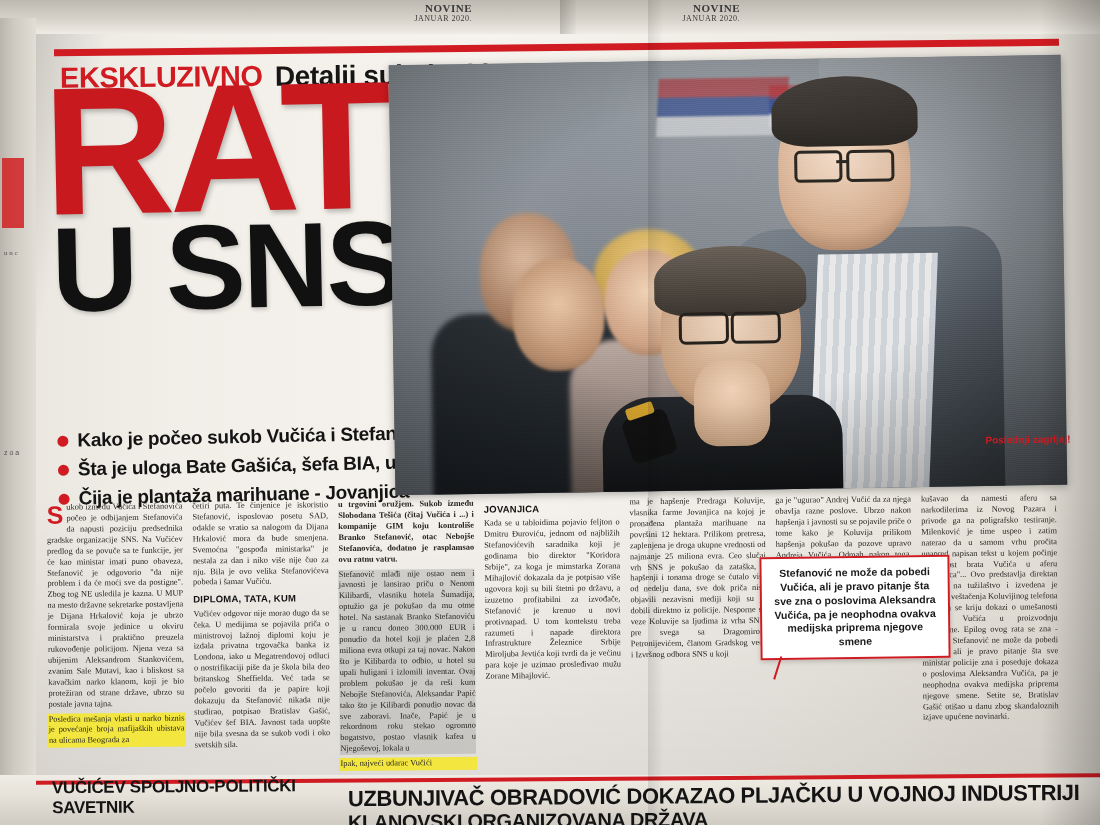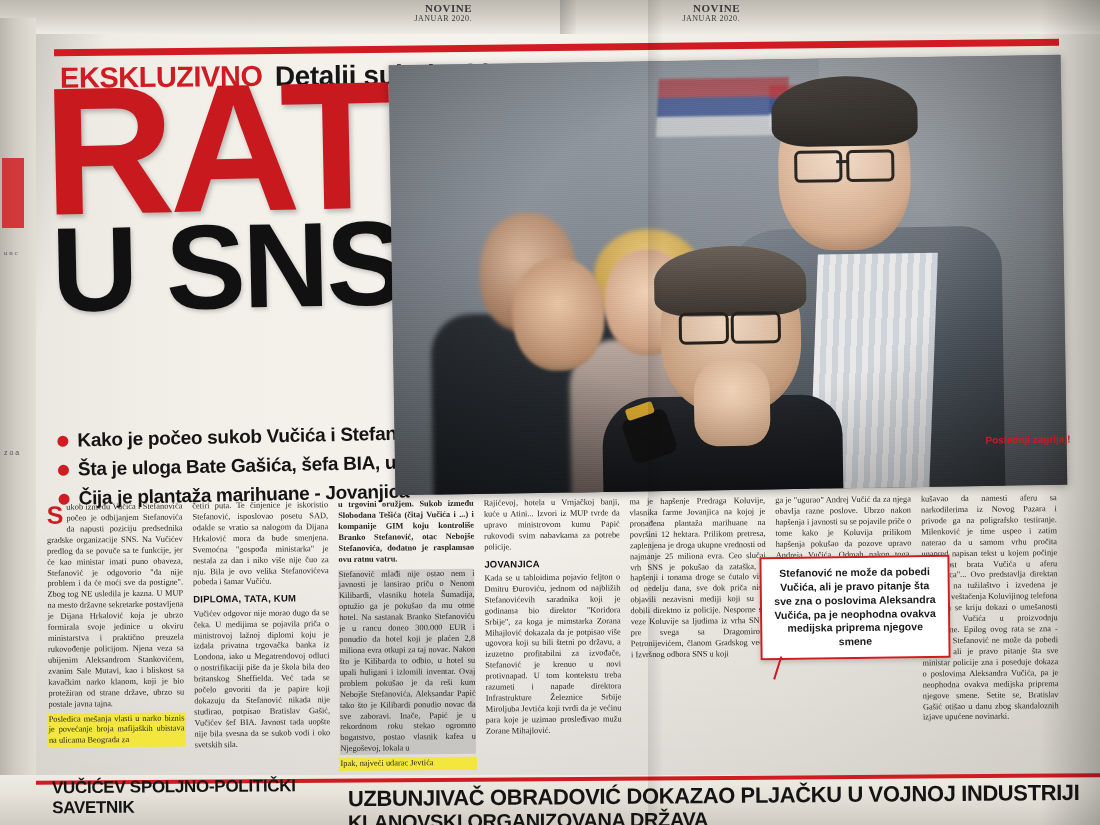--- a/index.html
+++ b/index.html
@@ -493,25 +493,24 @@
 
     <div class="col">
       <p><span>četiri puta. Te činjenice je iskoristio Stefanović, isposlovao posetu SAD, odakle se vratio sa nalogom da Dijana Hrkalović mora da bude smenjena. Svemoćna "gospođa ministarka" je nestala za dan i niko više nije čuo za nju. Bila je ovo velika Stefanovićeva pobeda i šamar Vučiću.</span></p>
       <div class="sub">DIPLOMA, TATA, KUM</div>
       <p><span>Vučićev odgovor nije morao dugo da se čeka. U medijima se pojavila priča o ministrovoj lažnoj diplomi koju je izdala privatna trgovačka banka iz Londona, iako u Megatrendovoj odluci o nostrifikaciji piše da je škola bila deo britanskog Sheffielda. Već tada se počelo govoriti da je papire koji dokazuju da Stefanović nikada nije studirao, potpisao Bratislav Gašić, Vučićev šef BIA. Javnost tada uopšte nije bila svesna da se sukob vodi i oko svetskih sila.</span></p>
     </div>
 
     <div class="col">
       <p class="hl-b"><span>u trgovini oružjem. Sukob između Slobodana Tešića (čitaj Vučića i ...) i kompanije GIM koju kontroliše Branko Stefanović, otac Nebojše Stefanovića, dodatno je rasplamsao ovu ratnu vatru.</span></p>
       <p class="hl-gray"><span>Stefanović mlađi nije ostao nem i javnosti je lansirao priču o Nenom Kilibardi, vlasniku hotela Šumadija, optužio ga je pokušao da mu otme hotel. Na sastanak Branko Stefanoviću je u rancu doneo 300.000 EUR i ponudio da hotel koji je plaćen 2,8 miliona evra otkupi za taj novac. Nakon što je Kilibarda to odbio, u hotel su upali huligani i izlomili inventar. Ovaj problem pokušao je da reši kum Nebojše Stefanovića, Aleksandar Papić tako što je Kilibardi ponudio novac da sve zaboravi. Inače, Papić je u rekordnom roku stekao ogromno bogatstvo, postao vlasnik kafea u Njegoševoj, lokala u</span></p>
-      <p class="hl-y"><span>Ipak, najveći udarac Jevtića</span></p>
-    </div>
-
-    <div class="col">
-      <p><span>Rajićevoj, hotela u Vrnjačkoj banji, kuće u Atini... Izvori iz MUP tvrde da upravo ministrovom kumu Papić rukovodi svim nabavkama za potrebe policije.</span></p>
+      <p class="hl-y"><span>Ipak, najveći udarac Vučići</span></p>
+    </div>
+
+    <div class="col">
       <div class="sub">JOVANJICA</div>
       <p><span>Kada se u tabloidima pojavio feljton o Dmitru Đuroviću, jednom od najbližih Stefanovićevih saradnika koji je godinama bio direktor "Koridora Srbije", za koga je mimstarka Zorana Mihajlović dokazala da je potpisao više ugovora koji su bili štetni po državu, a izuzetno profitabilni za izvođače, Stefanović je krenuo u novi protivnapad. U tom kontekstu treba razumeti i napade direktora Infrastrukture Železnice Srbije Miroljuba Jevtića koji tvrdi da je većinu para koje je uzimao prosleđivao mužu Zorane Mihajlović.</span></p>
     </div>
 
     <div class="col">
       <p><span>ma je hapšenje Predraga Koluvije, vlasnika farme Jovanjica na kojoj je pronađena plantaža marihuane na površini 12 hektara. Prilikom pretresa, zaplenjena je droga ukupne vrednosti od najmanje 25 miliona evra. Ceo slučaj vrh SNS je pokušao da zataška, a hapšenji i tonama droge se ćutalo više od nedelju dana, sve dok priča nisu objavili nezavisni mediji koji su je dobili direktno iz policije. Nesporne su veze Koluvije sa ljudima iz vrha SNS, pre svega sa Dragomirom Petronijevićem, članom Gradskog veća i Izvršnog odbora SNS u koji</span></p>
     </div>
 
     <div class="col">
       <p><span>ga je "ugurao" Andrej Vučić da za njega obavlja razne poslove. Ubrzo nakon hapšenja i javnosti su se pojavile priče o tome kako je Koluvija prilikom hapšenja pokušao da pozove upravo Andreja Vučića. Odmah nakon toga, režimski mediji su dobili naređenje da objavljuju negativne informacije o MUP. Tako se pojavljuje serija napada na načelnika Odeljenja za narkotike beogradske policije Slobodana Milenkovića koji je pre hapšenja Koluvije neposredno rukovodio akcijom hapšenja Koluvije. Njemu su</span></p>

